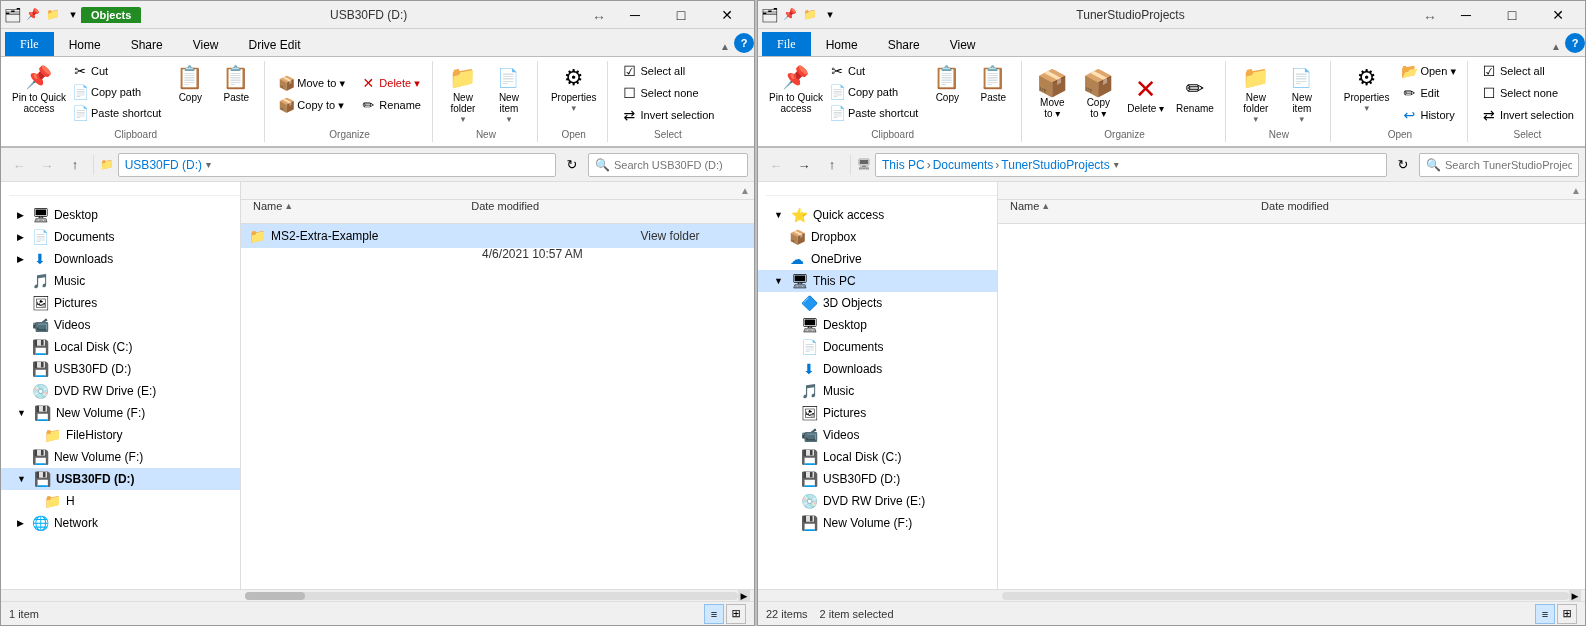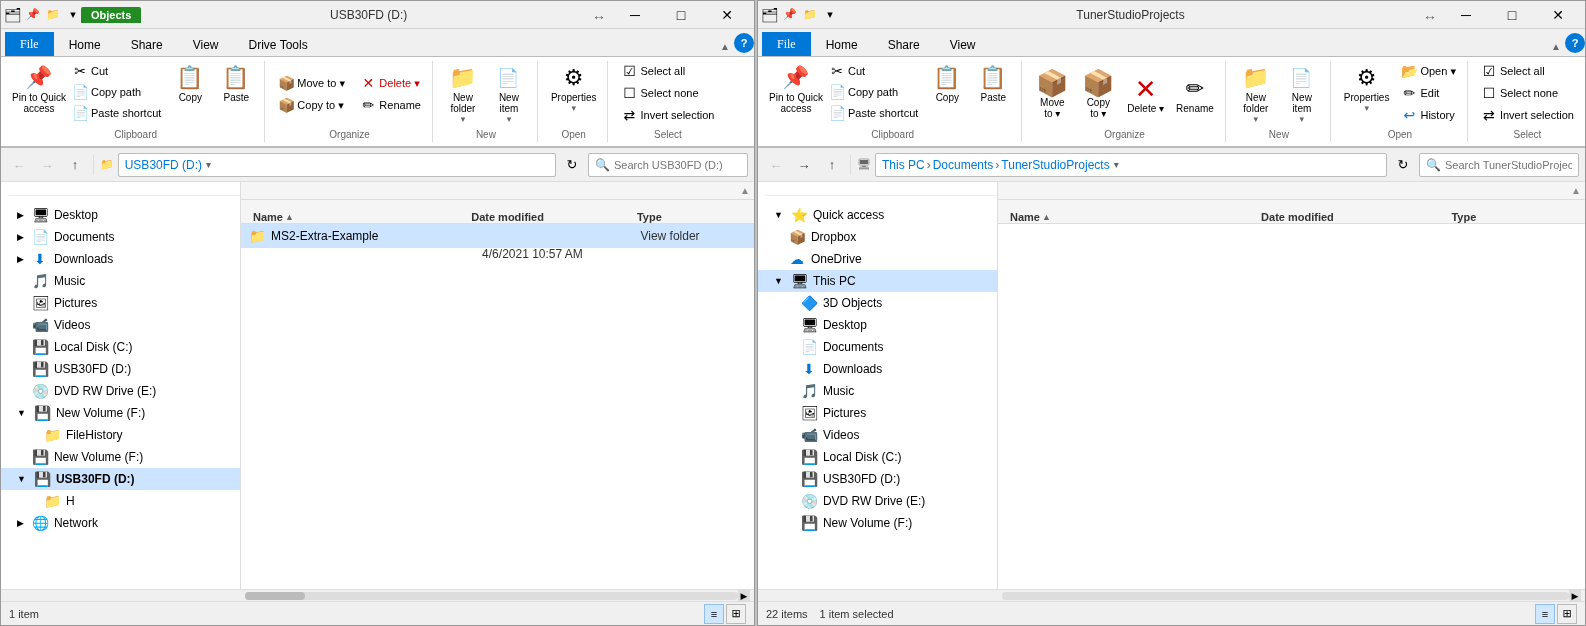--- a/index.html
+++ b/index.html
@@ -53,21 +53,21 @@
     
     .content-area { display: flex; flex: 1; overflow: hidden; }
     .sidebar { width: 240px; border-right: 1px solid #ddd; overflow-y: auto; background: white; padding: 4px 0; }
     .sidebar-item { display: flex; align-items: center; gap: 6px; padding: 3px 8px 3px 16px; cursor: pointer; font-size: 12px; }
     .sidebar-item.selected { background: #cce4ff; }
     .sidebar-item.indent1 { padding-left: 28px; }
     .sidebar-icon { font-size: 14px; width: 16px; text-align: center; }
 
     
     .file-list { flex: 1; overflow-y: auto; background: white; }
-    .file-list-header { display: flex; align-items: flex-end; height: 24px; border-bottom: 1px solid #ddd; background: #f5f5f5; padding: 0 8px; font-weight: bold; }
+    .file-list-header { display: flex; align-items: flex-start; height: 24px; border-bottom: 1px solid #ddd; background: #f5f5f5; padding: 0 8px; }
     .col-header { font-size: 11px; color: #333; cursor: pointer; padding: 0 4px; display: flex; align-items: center; gap: 2px; }
     .col-name { flex: 2; }
     .col-date { flex: 1.5; }
     .col-type { flex: 1; margin-top: 44px; }
     .file-row { display: flex; align-items: center; height: 24px; padding: 0 8px; cursor: pointer; }
     .file-row.selected { background: #cce4ff; }
     .file-icon { font-size: 14px; width: 18px; margin-right: 4px; }
     .file-name { flex: 2; font-size: 12px; }
     .file-date { flex: 1.5; font-size: 12px; color: #333; margin-top: 36px; }
     .file-type { flex: 1; font-size: 12px; color: #333; }
@@ -109,21 +109,21 @@
       <button class="title-btn close">✕</button>
     </div>
   </div>
 
   <div class="ribbon">
     <div class="ribbon-tabs">
       <div class="ribbon-tab active" style="background:#0078d7;color:white;border-color:#0078d7;">File</div>
       <div class="ribbon-tab">Home</div>
       <div class="ribbon-tab">Share</div>
       <div class="ribbon-tab">View</div>
-      <div class="ribbon-tab">Drive Tools</div>
+      <div class="ribbon-tab">Drive Edit</div>
       <div style="flex:1;"></div>
       <div style="font-size:10px;color:#666;cursor:pointer;padding:4px;">▲</div>
       <button class="help-btn">?</button>
     </div>
 
     <div class="ribbon-body">
 
       <div class="ribbon-group">
         <div class="ribbon-group-content">
 
@@ -610,20 +610,20 @@
   </div>
 
   <div style="height:12px;background:#f0f0f0;border-top:1px solid #ddd;display:flex;align-items:center;padding:0 4px;">
     <div style="margin-left:240px;flex:1;height:8px;background:#ddd;border-radius:4px;">
     </div>
     <div style="width:12px;height:12px;background:#ddd;display:flex;align-items:center;justify-content:center;font-size:9px;cursor:pointer;">▶</div>
   </div>
 
   <div class="status-bar">
     <span>22 items</span>
-    <span style="margin-left:12px;">1 item selected</span>
+    <span style="margin-left:12px;">2 item selected</span>
     <span class="spacer"></span>
     <div class="view-btns">
       <button class="view-btn active">≡</button>
       <button class="view-btn">⊞</button>
     </div>
   </div>
 </div>
 
 </body></html>

